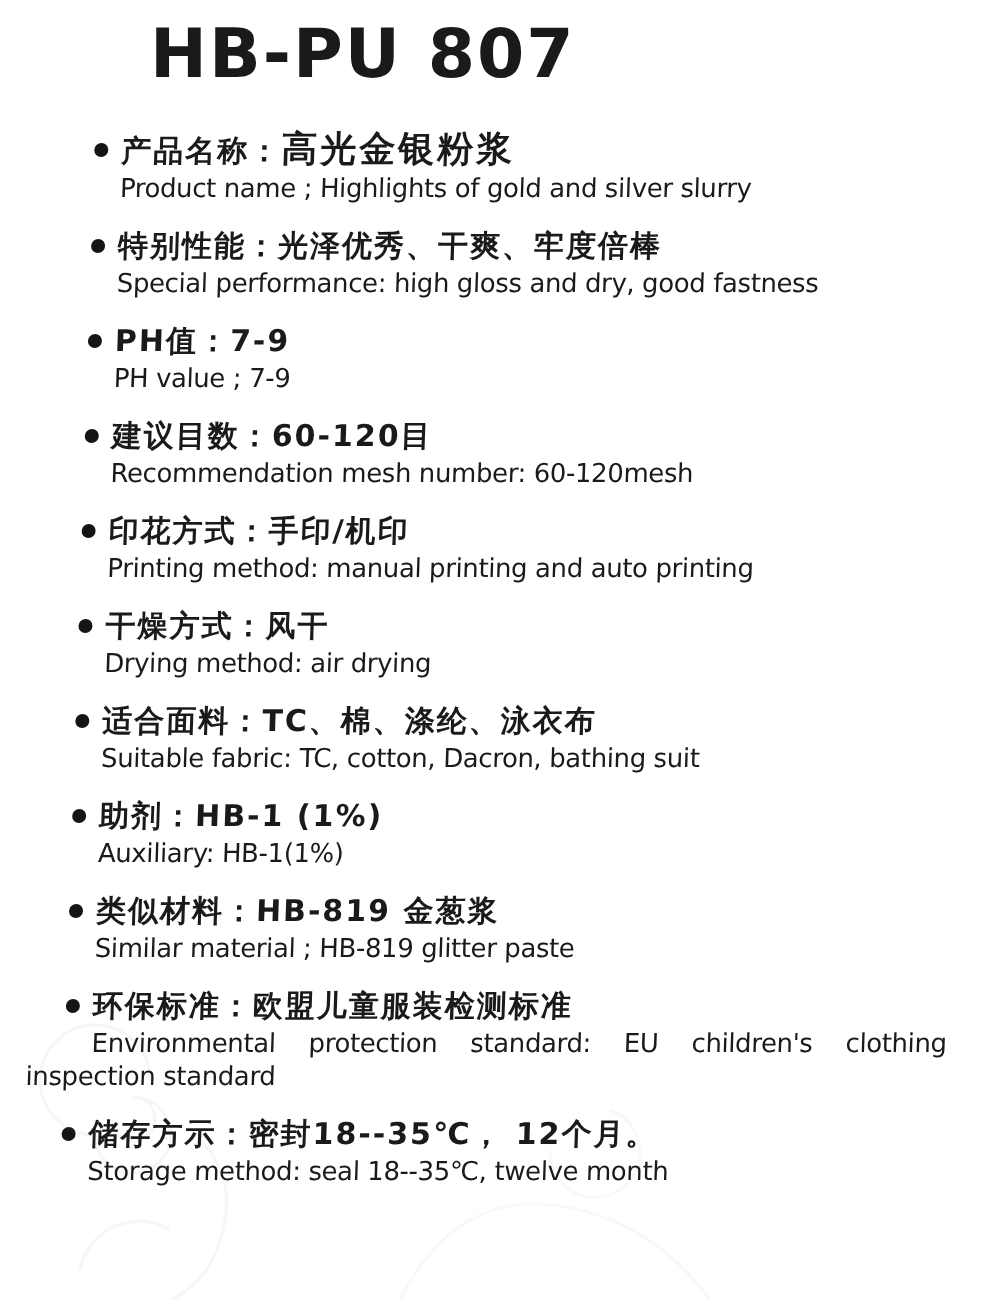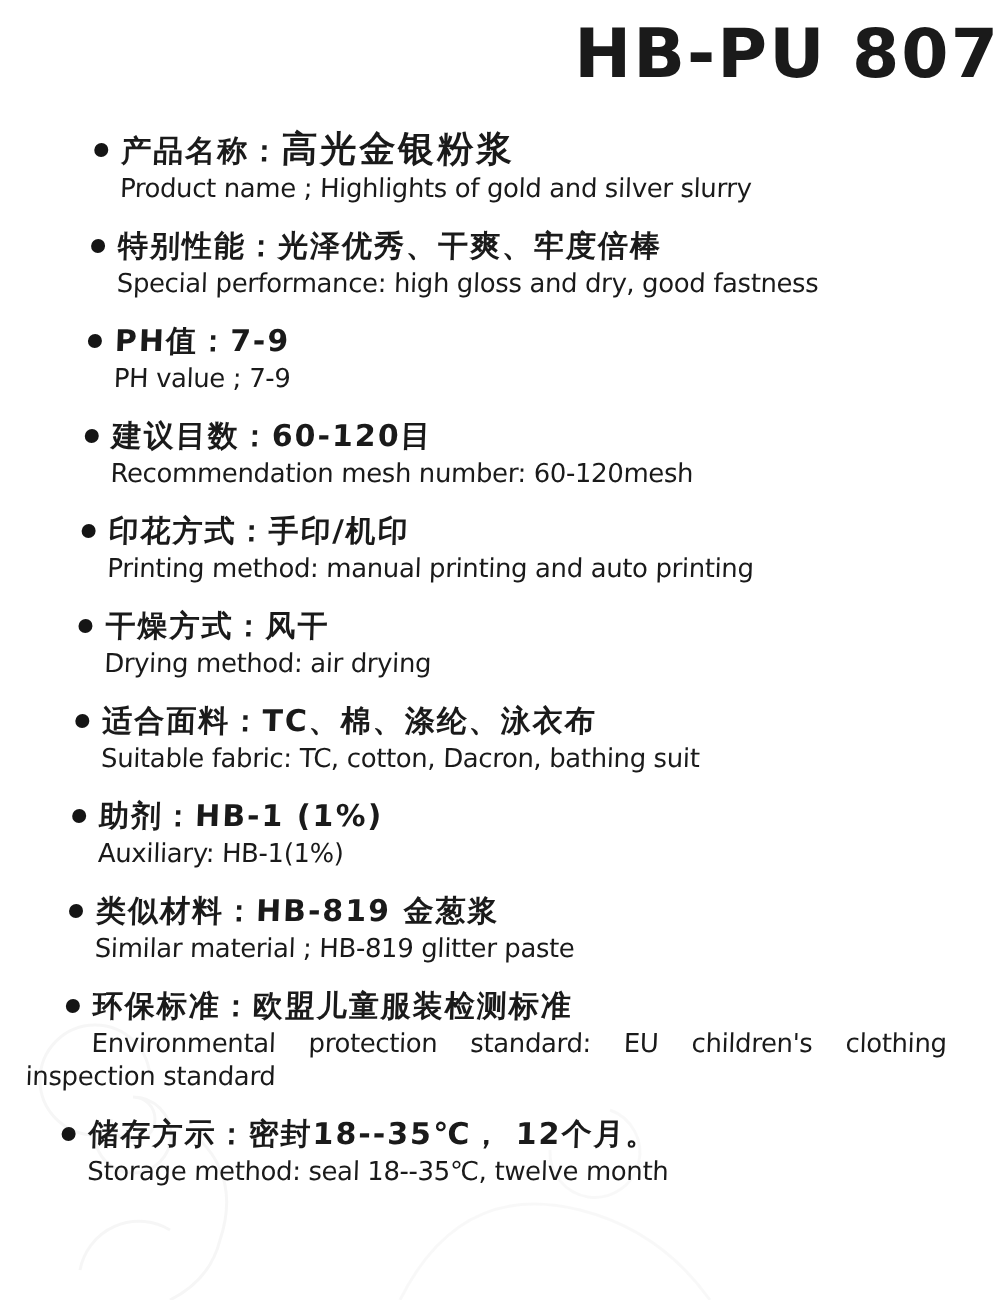--- a/index.html
+++ b/index.html
@@ -10,21 +10,21 @@
     margin: 0 auto;
     background: #ffffff;
     overflow: hidden;
     color: #1a1a1a;
     font-family: "DejaVu Sans", "Liberation Sans", sans-serif;
   }
   .title {
     margin: 0;
     padding-top: 14px;
     padding-left: 150px;
-    text-align: right;
+    text-align: left;
     font-size: 68px;
     font-weight: bold;
     letter-spacing: 2px;
     line-height: 80px;
     white-space: nowrap;
   }
   .spec-list {
     margin-top: 34px;
     transform: skewX(-1.9deg);
     transform-origin: 0 0;

